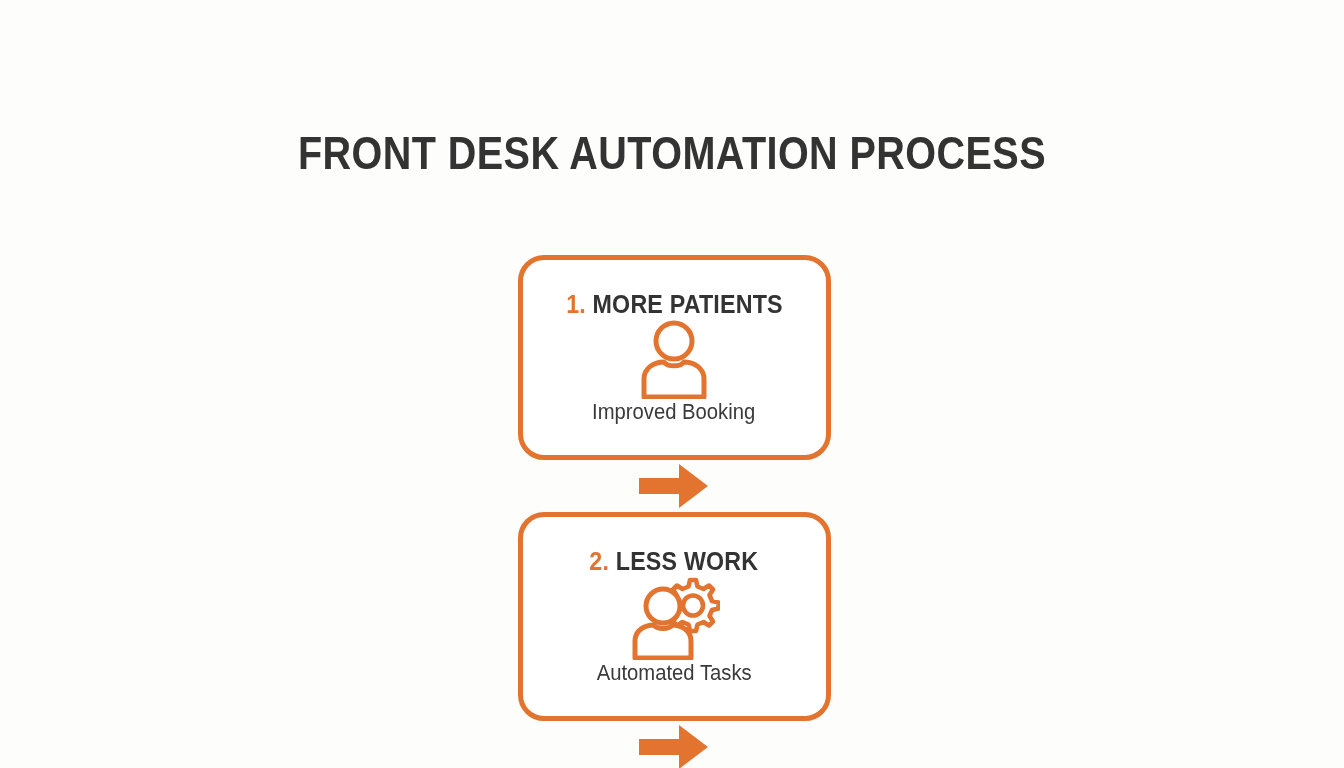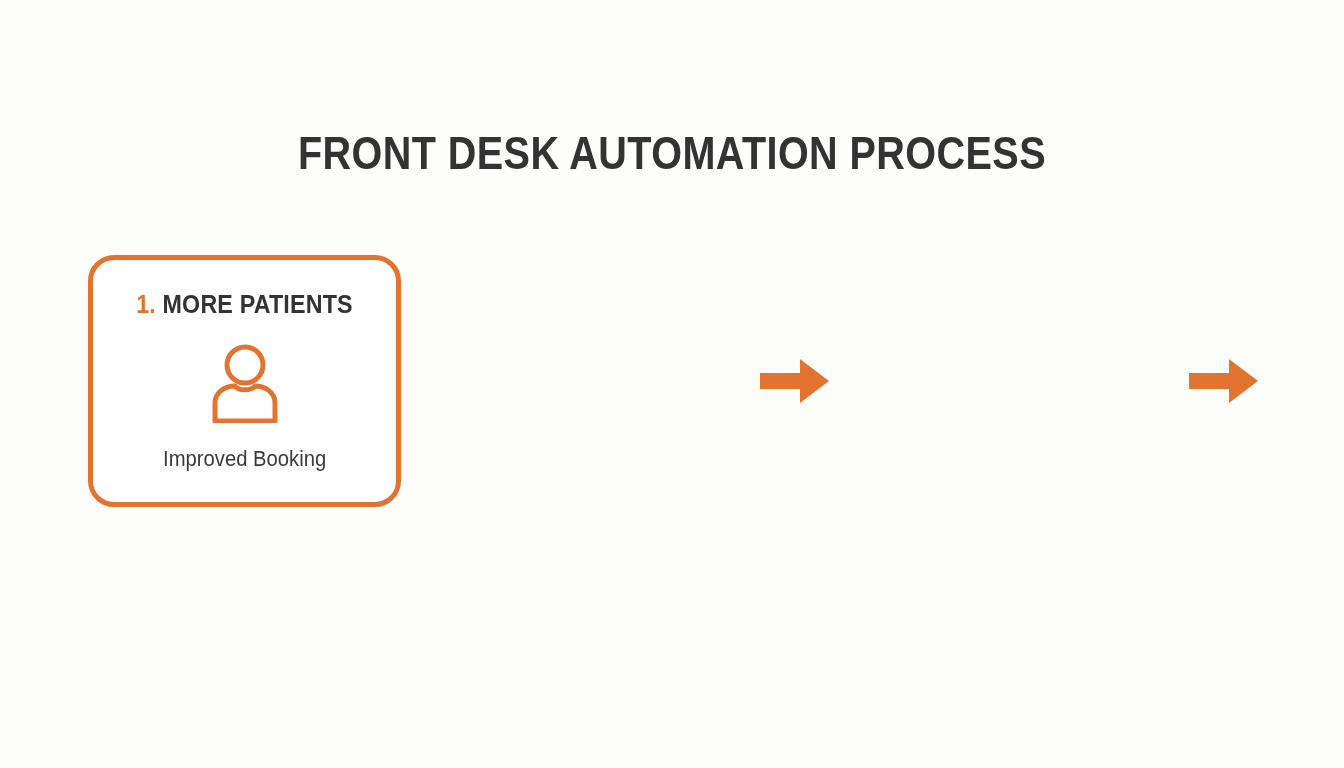--- a/index.html
+++ b/index.html
@@ -33,21 +33,21 @@
   }
 
   
   .flow {
     position: absolute;
     top: 255px;
     left: 88px;
     width: 1172px;
     height: 252px;
     display: flex;
-    flex-direction: row;
+    flex-direction: column;
     align-items: center;
     justify-content: space-between;
   }
 
   .card {
     box-sizing: border-box;
     width: 313px;
     height: 252px;
     border: 5px solid #e3742f;
     border-radius: 26px;
@@ -126,20 +126,40 @@
     </div>
     <div class="card-caption">Improved Booking</div>
   </div>
 
   <div class="arrow">
     <svg width="70" height="48" viewBox="0 0 70 48">
       <path d="M0 16 L40 16 L40 2 L69 24 L40 46 L40 32 L0 32 Z" fill="#e3742f"></path>
     </svg>
   </div>
 
+  <div class="card">
+    <div class="card-heading">
+      <span class="num">2.</span>
+      <span>LESS WORK</span>
+    </div>
+    <div class="card-icon">
+      <svg width="92" height="84" viewBox="0 0 92 84">
+        <g fill="none" stroke="#e3742f" stroke-width="4.6" stroke-linejoin="round">
+          <path d="M62 4 L68 4 L69.5 10.5 L75.5 13 L81 9.5 L85 13.5 L81.5 19 L84 25 L90.5 26.5 L90.5 32.5
+                   L84 34 L81.5 40 L85 45.5 L81 49.5 L75.5 46 L69.5 48.5 L68 55 L62 55 L60.5 48.5 L54.5 46
+                   L49 49.5 L45 45.5 L48.5 40 L46 34 L39.5 32.5 L39.5 26.5 L46 25 L48.5 19 L45 13.5 L49 9.5
+                   L54.5 13 L60.5 10.5 Z"></path>
+          <circle cx="65" cy="29.5" r="10"></circle>
+        </g>
+        <circle cx="35" cy="30" r="17" fill="#ffffff" stroke="#e3742f" stroke-width="5"></circle>
+        <path d="M7 82 L7 65 C7 54.5 16.5 49 26 49 C29 53.5 41 53.5 44 49 C53.5 49 63 54.5 63 65 L63 82 Z" fill="#ffffff" stroke="#e3742f" stroke-width="5" stroke-linejoin="round"></path>
+      </svg>
+    </div>
+    <div class="card-caption">Automated Tasks</div>
+  </div>
 
   <div class="arrow">
     <svg width="70" height="48" viewBox="0 0 70 48">
       <path d="M0 16 L40 16 L40 2 L69 24 L40 46 L40 32 L0 32 Z" fill="#e3742f"></path>
     </svg>
   </div>
 
 
 </div>
 

